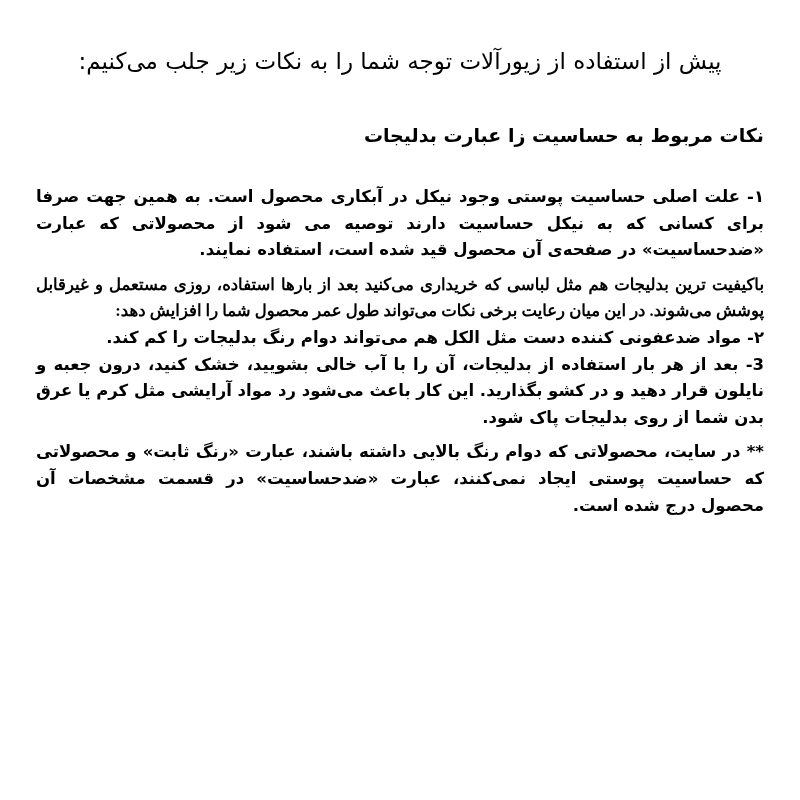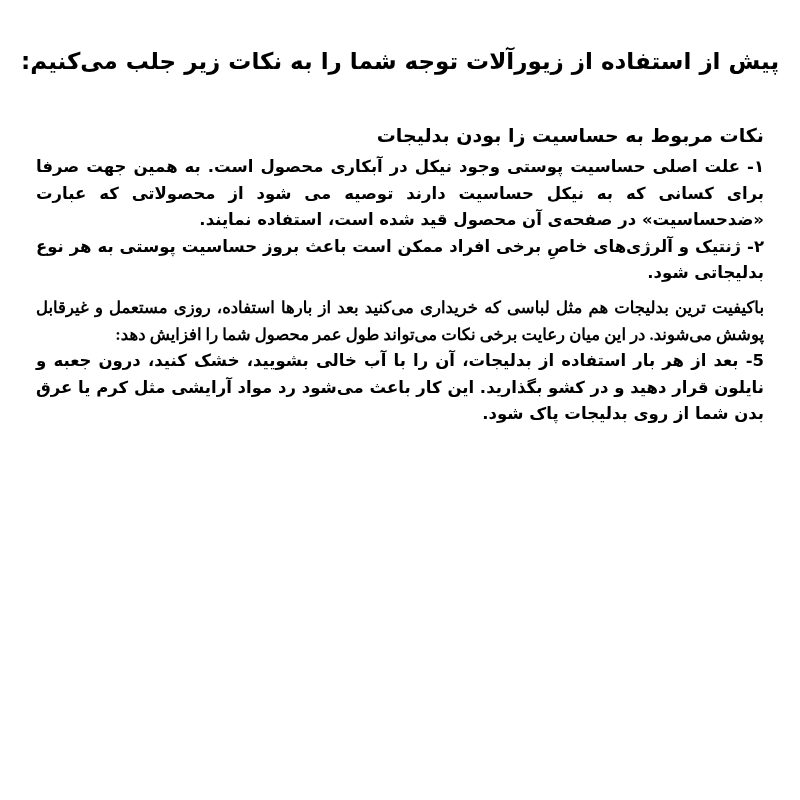--- a/index.html
+++ b/index.html
@@ -16,21 +16,21 @@
     direction: rtl;
     font-family: "DejaVu Sans", sans-serif;
     overflow: hidden;
     box-sizing: border-box;
   }
   .title {
     margin: 0;
     padding-top: 44px;
     text-align: center;
     font-size: 23px;
-    font-weight: bold;
+    font-weight: normal;
     letter-spacing: 0.2px;
     line-height: 34px;
   }
   .content {
     margin: 0 36px;
   }
   .section-heading {
     margin: 0;
     text-align: right;
     font-size: 19px;
@@ -45,48 +45,49 @@
   }
   .body-para {
     margin: 0;
     font-size: 16.5px;
     font-weight: bold;
     line-height: 26.6px;
     text-align: justify;
     text-justify: inter-word;
   }
   .first-of-block {
-    margin-top: 6px;
+    margin-top: 36px;
   }
   .intro-para {
     margin-top: 8px;
     font-family: Liberation Serif, serif;
   }
   .footnote {
     margin-top: 8px;
   }
 </style>
 </head>
 <body>
 
 <div class="page">
 
   <h1 class="title">پیش از استفاده از زیورآلات توجه شما را به نکات زیر جلب می‌کنیم:</h1>
 
   <div class="content">
 
-    <h2 class="section-heading heading-allergy">نکات مربوط به حساسیت زا بودن بدلیجات</h2>
+    <h2 class="section-heading heading-allergy">نکات مربوط به حساسیت زا عبارت بدلیجات</h2>
 
     <p class="body-para first-of-block">۱- علت اصلی حساسیت پوستی وجود نیکل در آبکاری محصول است. به همین جهت صرفا برای کسانی که به نیکل حساسیت دارند توصیه می شود از محصولاتی که عبارت «ضدحساسیت» در صفحه‌ی آن محصول قید شده است، استفاده نمایند.</p>
 
-    <p class="body-para">۲- ژنتیک و آلرژی‌های خاصِ برخی افراد ممکن است باعث بروز حساسیت پوستی به هر نوع بدلیجاتی شود.</p>
 
 
     <p class="body-para intro-para">باکیفیت ترین بدلیجات هم مثل لباسی که خریداری می‌کنید بعد از بارها استفاده، روزی مستعمل و غیرقابل پوشش می‌شوند. در این میان رعایت برخی نکات می‌تواند طول عمر محصول شما را افزایش دهد:</p>
 
 
+    <p class="body-para">۲- مواد ضدعفونی کننده دست مثل الکل هم می‌تواند دوام رنگ بدلیجات را کم کند.</p>
 
 
-    <p class="body-para">5- بعد از هر بار استفاده از بدلیجات، آن را با آب خالی بشویید، خشک کنید، درون جعبه و نایلون قرار دهید و در کشو بگذارید. این کار باعث می‌شود رد مواد آرایشی مثل کرم یا عرق بدن شما از روی بدلیجات پاک شود.</p>
+    <p class="body-para">3- بعد از هر بار استفاده از بدلیجات، آن را با آب خالی بشویید، خشک کنید، درون جعبه و نایلون قرار دهید و در کشو بگذارید. این کار باعث می‌شود رد مواد آرایشی مثل کرم یا عرق بدن شما از روی بدلیجات پاک شود.</p>
 
+    <p class="body-para footnote">** در سایت، محصولاتی که دوام رنگ بالایی داشته باشند، عبارت «رنگ ثابت» و محصولاتی که حساسیت پوستی ایجاد نمی‌کنند، عبارت «ضدحساسیت» در قسمت مشخصات آن محصول درج شده است.</p>
 
   </div>
 </div>
 
 </body></html>

